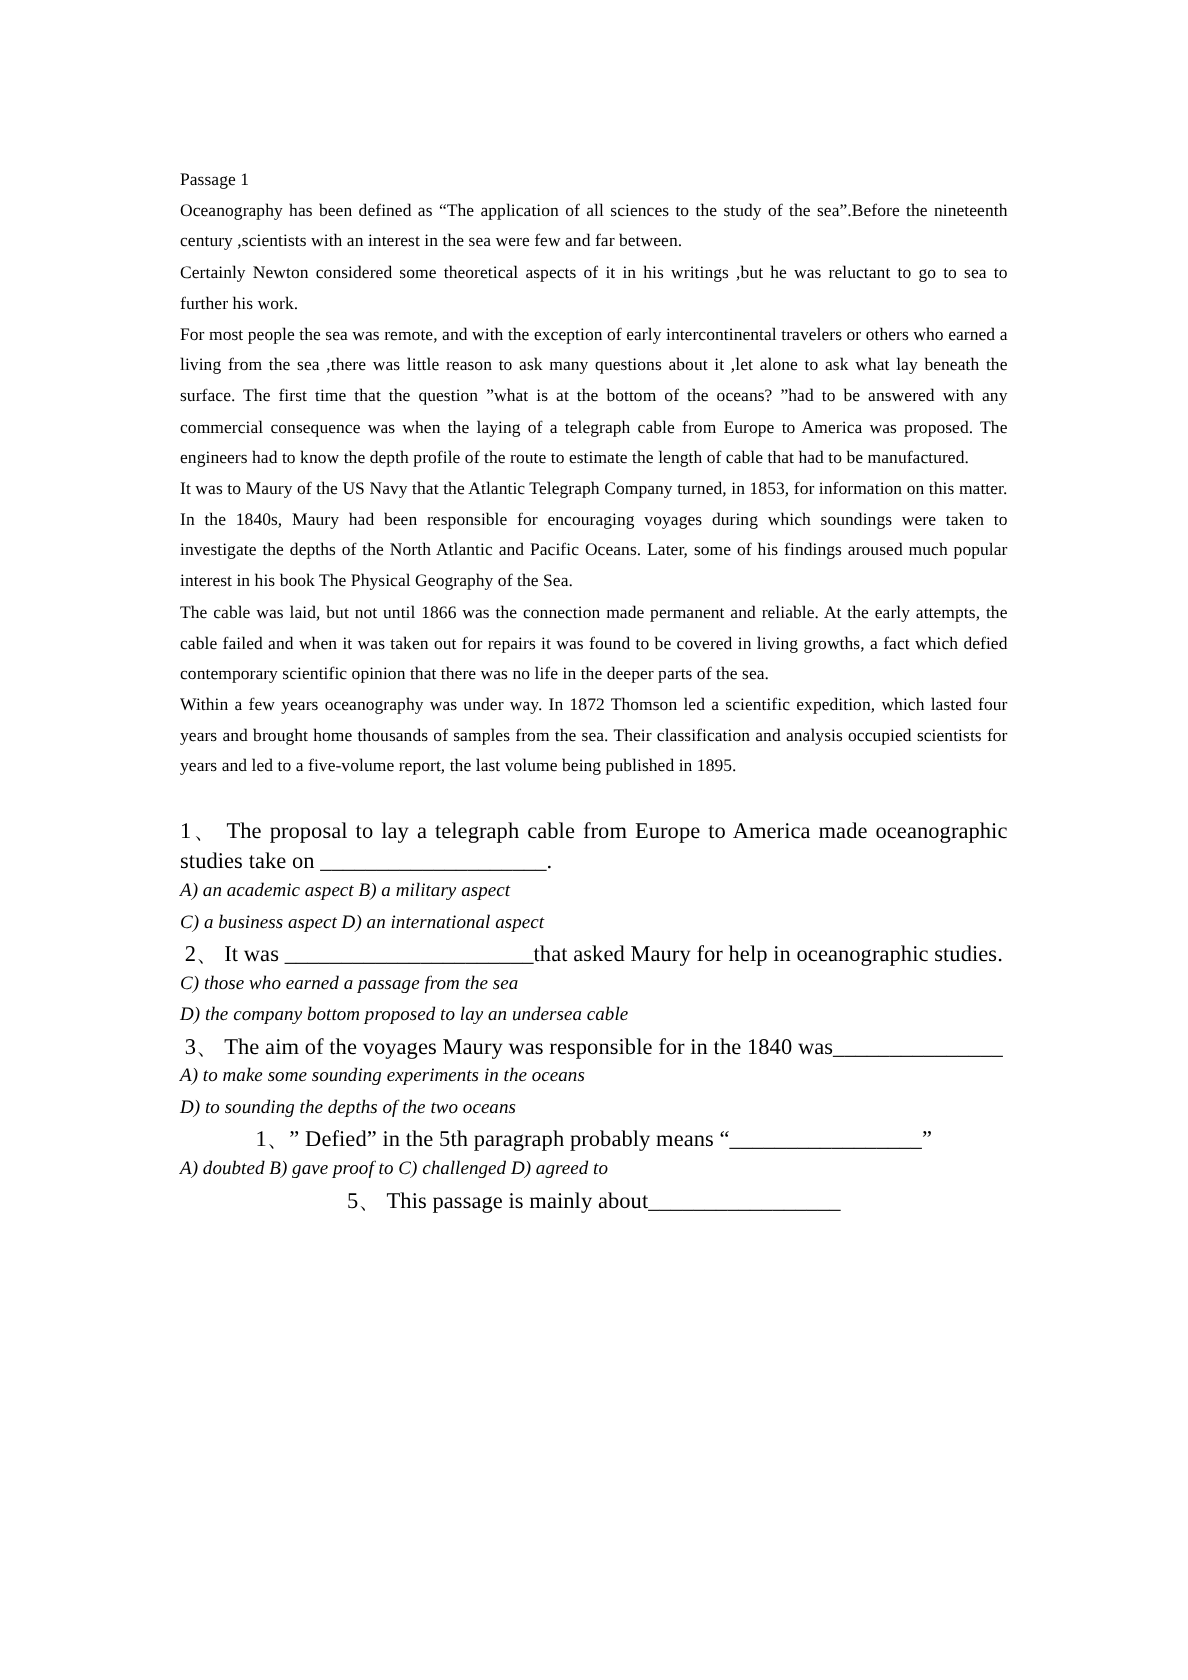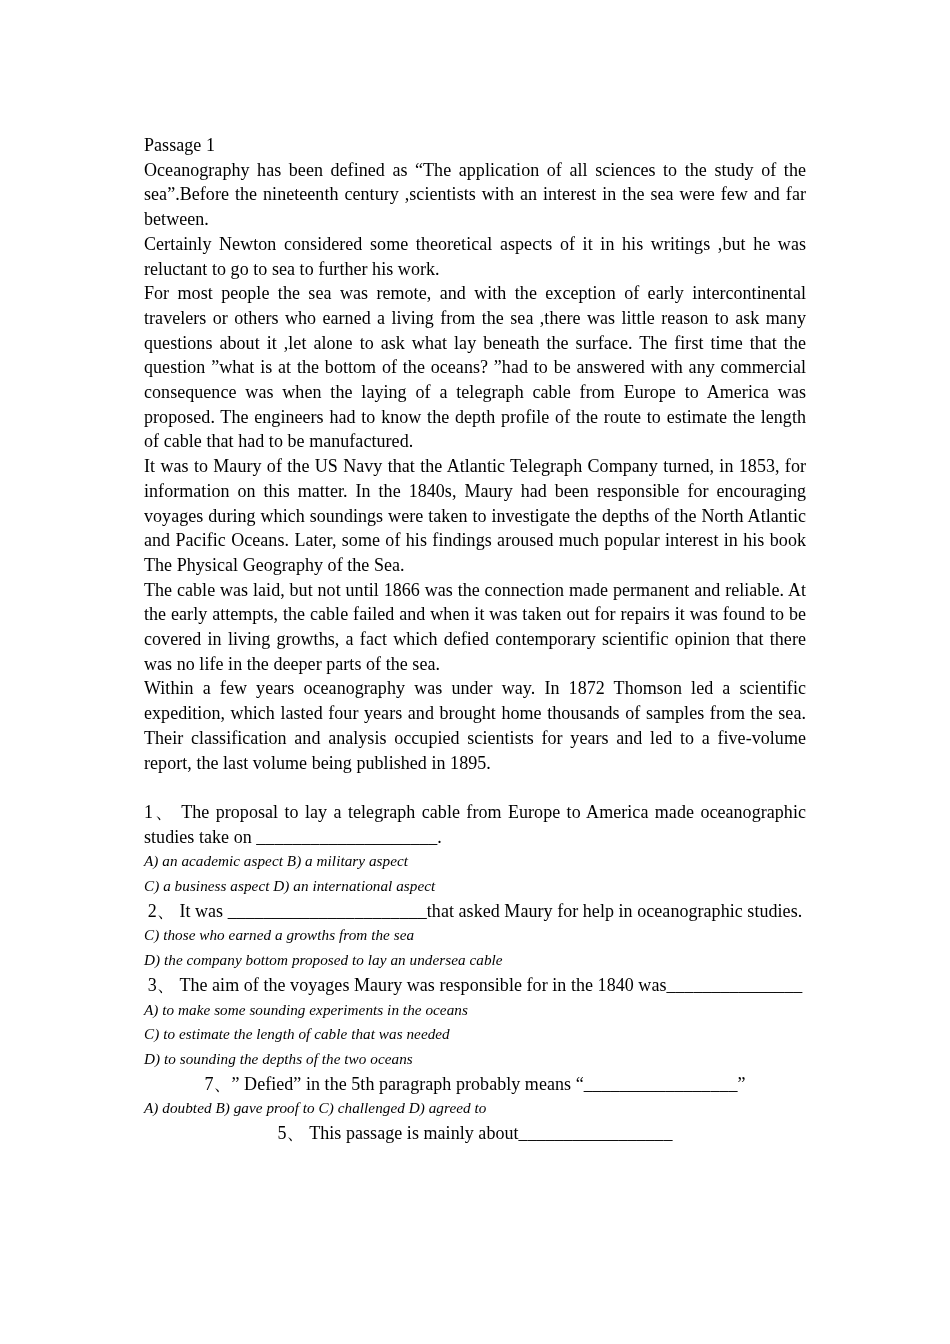--- a/index.html
+++ b/index.html
@@ -17,21 +17,21 @@
     -webkit-font-smoothing: antialiased;
   }
   #page {
     position: absolute;
     left: 144px;
     top: 133px;
     width: 662px;
   }
   .para {
     margin: 0;
-    font-size: 18px;
+    font-size: 14px;
     line-height: 24.7px;
     text-align: justify;
     text-justify: inter-word;
     letter-spacing: 0.05px;
   }
   .para.plain {
     text-align: left;
   }
   .spacer {
     height: 24.7px;
@@ -73,33 +73,32 @@
   <div class="spacer"></div>
 
   <div>
     <p class="qline">1、  The proposal to lay a telegraph cable from Europe to America made oceanographic studies take on ____________________.</p>
     <p class="opt">A) an academic aspect B) a military aspect</p>
     <p class="opt">C) a business aspect D) an international aspect</p>
   </div>
 
   <div>
     <p class="qline left">2、  It was ______________________that asked Maury for help in oceanographic studies.</p>
-    <p class="opt">C) those who earned a growths from the sea</p>
+    <p class="opt">C) those who earned a passage from the sea</p>
     <p class="opt">D) the company bottom proposed to lay an undersea cable</p>
   </div>
 
   <div>
     <p class="qline left">3、  The aim of the voyages Maury was responsible for in the 1840 was_______________</p>
     <p class="opt">A) to make some sounding experiments in the oceans</p>
-    <p class="opt">C) to estimate the length of cable that was needed</p>
     <p class="opt">D) to sounding the depths of the two oceans</p>
   </div>
 
   <div>
-    <p class="qline left">7、” Defied”  in the 5th paragraph probably means  “_________________”</p>
+    <p class="qline left">1、” Defied”  in the 5th paragraph probably means  “_________________”</p>
     <p class="opt">A) doubted B) gave proof to C) challenged D) agreed to</p>
   </div>
 
   <div>
     <p class="qline left">5、  This passage is mainly about_________________</p>
   </div>
 
 </div>
 
 </body></html>

